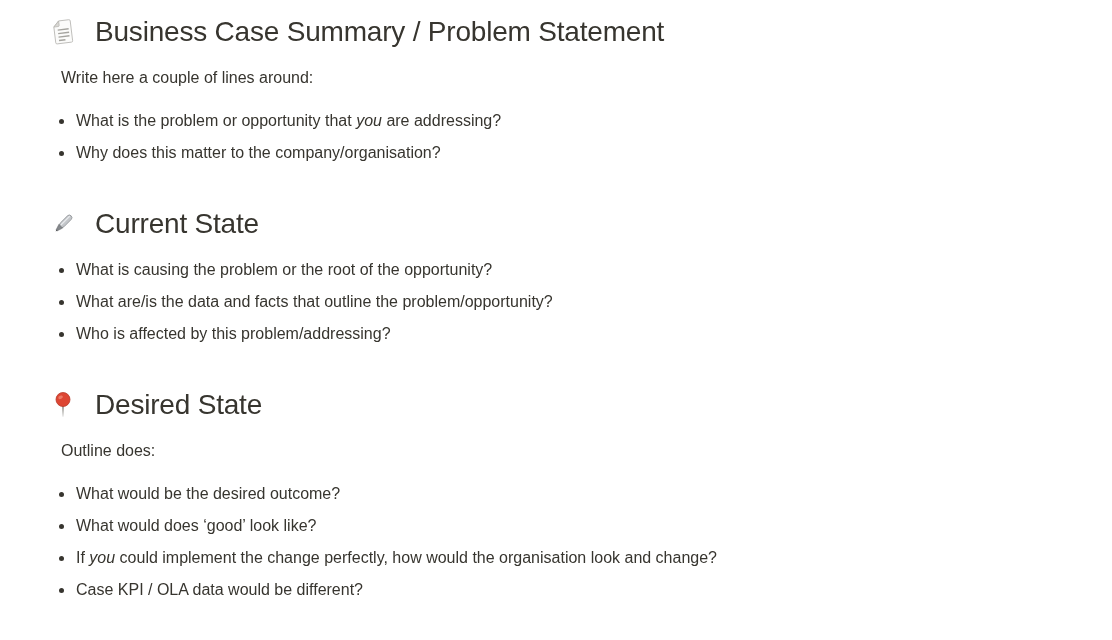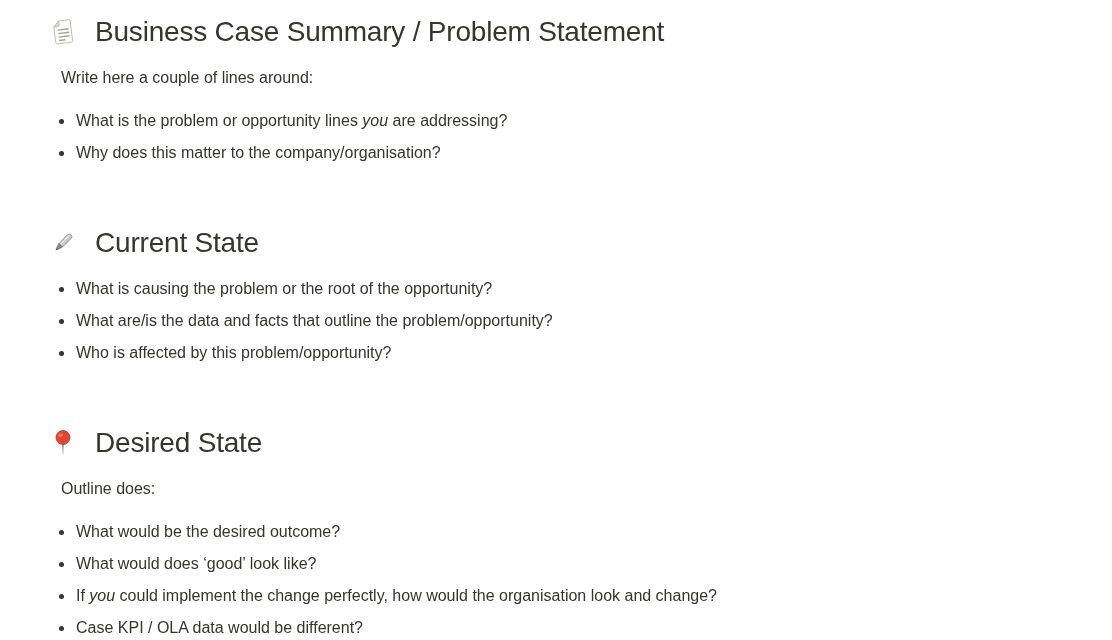--- a/index.html
+++ b/index.html
@@ -19,21 +19,21 @@
     display: flex;
     align-items: center;
     gap: 16px;
     font-size: 28px;
     line-height: 38px;
     font-weight: 400;
     letter-spacing: -0.2px;
     margin: 0 0 11px 0;
     color: #37352f;
   }
-  .doc-h.section { margin-top: 55px; }
+  .doc-h.section { margin-top: 36px; }
   .icon-box {
     width: 32px;
     height: 32px;
     display: inline-flex;
     align-items: center;
     justify-content: center;
     flex: 0 0 auto;
   }
   .icon-box svg { width: 30px; height: 30px; display: block; }
   p.doc-p {
@@ -69,41 +69,41 @@
           <line x1="10" y1="16" x2="21" y2="16" stroke="#a5a49f" stroke-width="1.4"></line>
           <line x1="10" y1="19.5" x2="21" y2="19.5" stroke="#a5a49f" stroke-width="1.4"></line>
           <line x1="10" y1="23" x2="16.5" y2="23" stroke="#a5a49f" stroke-width="1.4"></line>
         </g>
       </svg>
     </span>
     <span>Business Case Summary / Problem Statement</span>
   </h1>
   <p class="doc-p"><span>Write here a couple of lines around:</span></p>
   <ul class="doc-list">
-    <li><span>What is the problem or opportunity lines </span><em>you</em><span> are addressing?</span></li>
+    <li><span>What is the problem or opportunity that </span><em>you</em><span> are addressing?</span></li>
     <li><span>Why does this matter to the company/organisation?</span></li>
   </ul>
 
   <h1 class="doc-h section">
     <span class="icon-box">
       <svg viewBox="0 0 30 30" aria-hidden="true">
         <g transform="rotate(45 15 15)">
           <rect x="12.4" y="3.5" width="5.2" height="15.5" rx="2.6" fill="#c3c6ca" stroke="#8f9296" stroke-width="0.8"></rect>
           <rect x="13.6" y="4.6" width="1.2" height="12.5" rx="0.6" fill="#e8eaec"></rect>
           <path d="M12.4 18.2 h5.2 l-1.7 5.2 a0.9 0.9 0 0 1 -1.8 0 z" fill="#85888c" stroke="#6a6d71" stroke-width="0.6"></path>
           <path d="M14.5 23.2 l0.5 2.3 0.5 -2.3 z" fill="#3f4145"></path>
         </g>
       </svg>
     </span>
     <span>Current State</span>
   </h1>
   <ul class="doc-list">
     <li><span>What is causing the problem or the root of the opportunity?</span></li>
     <li><span>What are/is the data and facts that outline the problem/opportunity?</span></li>
-    <li><span>Who is affected by this problem/opportunity?</span></li>
+    <li><span>Who is affected by this problem/addressing?</span></li>
   </ul>
 
   <h1 class="doc-h section">
     <span class="icon-box">
       <svg viewBox="0 0 30 30" aria-hidden="true">
         <path d="M13.9 16 h2.2 l-0.9 10.5 a0.2 0.2 0 0 1 -0.4 0 z" fill="#a8a7a3"></path>
         <circle cx="15" cy="9.5" r="7" fill="#dd4633"></circle>
         <circle cx="15" cy="9.5" r="7" fill="none" stroke="#b83a2a" stroke-width="0.8"></circle>
         <ellipse cx="12.6" cy="7.3" rx="2.4" ry="1.6" fill="#ec7a66" transform="rotate(-25 12.6 7.3)"></ellipse>
       </svg>

